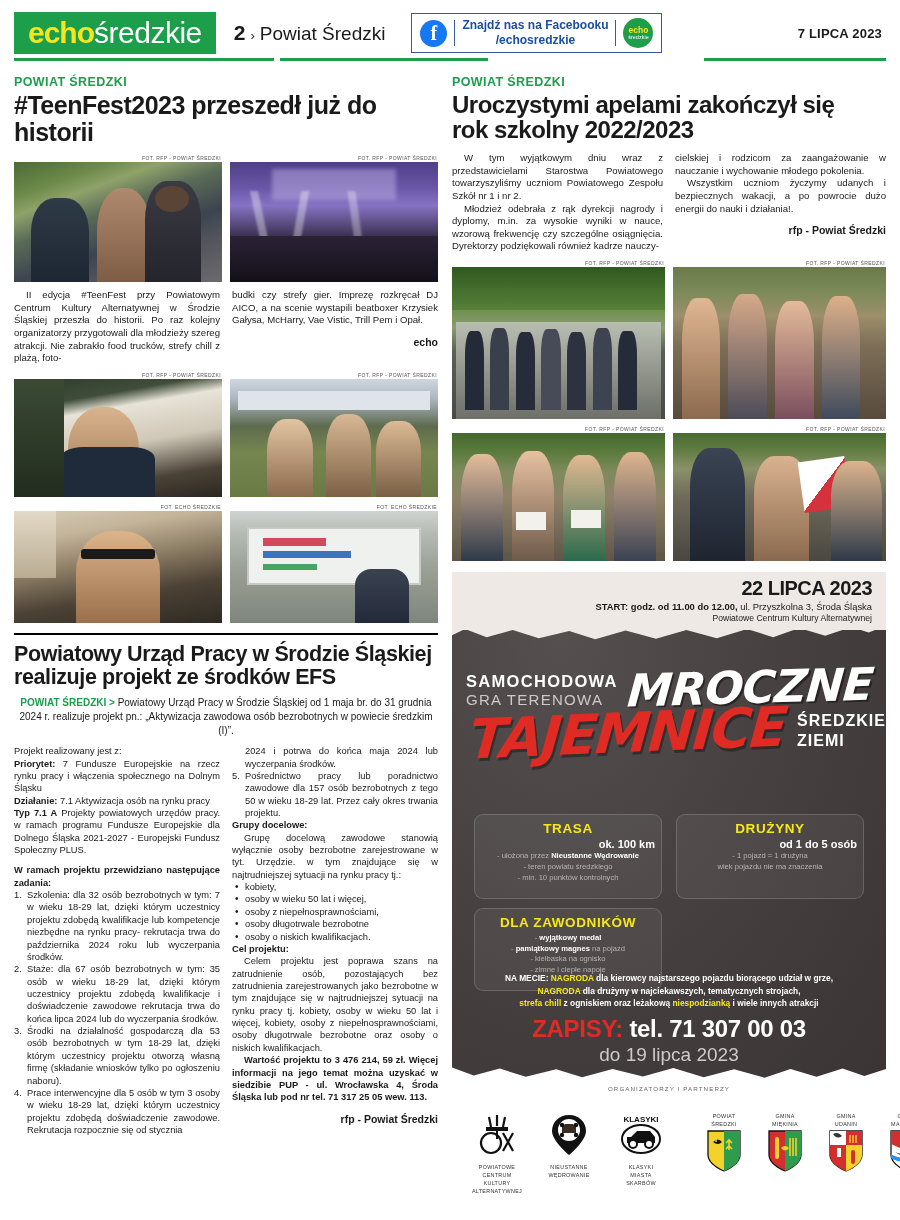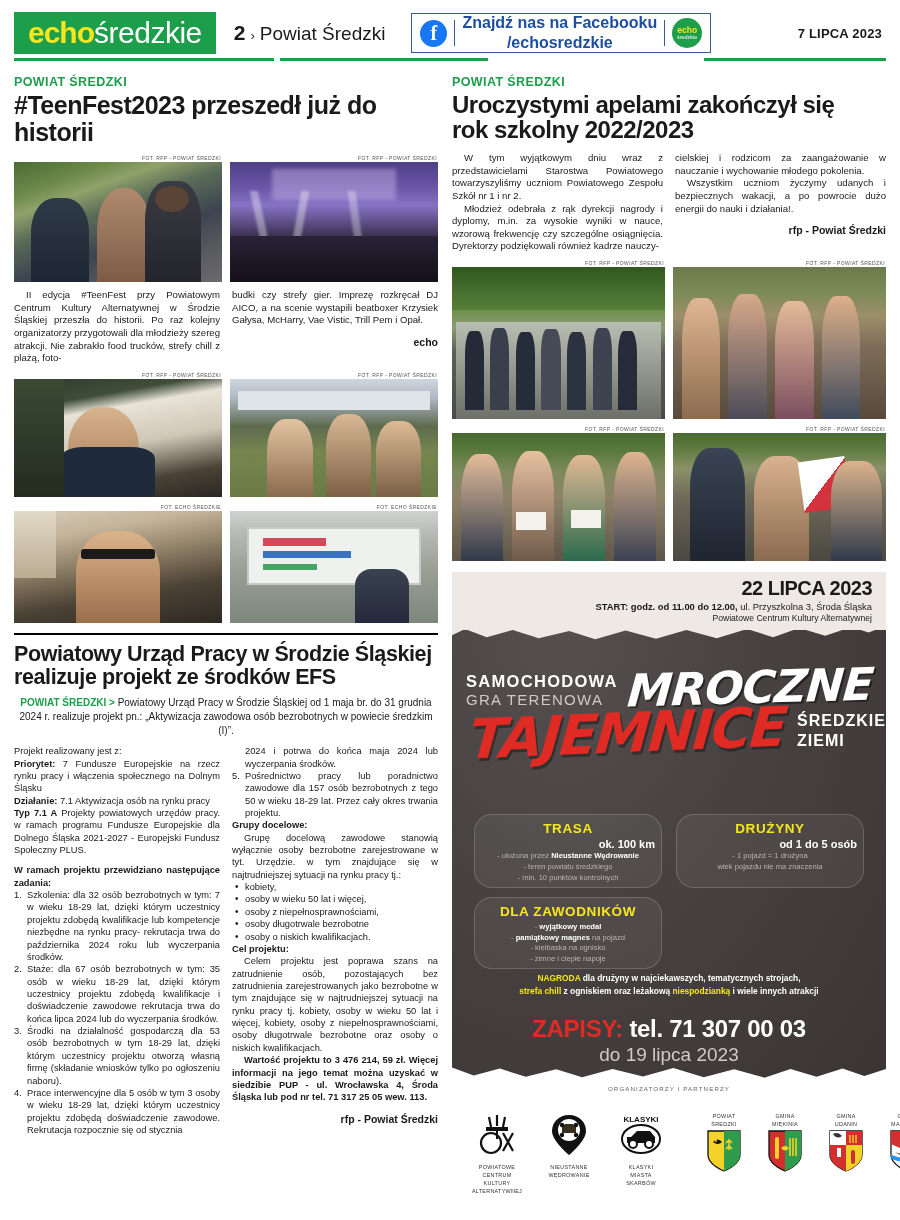--- a/index.html
+++ b/index.html
@@ -65,21 +65,21 @@
   }
   .fb-icon {
     width: 27px; height: 27px; border-radius: 50%;
     background: #1877f2; color: #fff;
     display: flex; align-items: center; justify-content: center;
     font-weight: 700; font-size: 20px; font-family: "Liberation Serif", serif;
     line-height: 1;
   }
   .fb-sep { width: 1px; height: 26px; background: #3b5998; }
   .fb-text {
-    color: #1c4fa0; font-weight: 700; font-size: 16px;
+    color: #1c4fa0; font-weight: 700; font-size: 12px;
     line-height: 1.25; text-align: center; white-space: nowrap;
   }
   .echo-badge {
     width: 30px; height: 30px; border-radius: 50%;
     background: #1c9e4b; color: #f5e61e;
     display: flex; flex-direction: column;
     align-items: center; justify-content: center;
     font-size: 8.5px; font-weight: 700; line-height: 1;
   }
   .echo-badge .b2 { color: #fff; font-size: 5.5px; font-weight: 400; }
@@ -256,22 +256,22 @@
     letter-spacing: 1px; line-height: 1.25; padding-bottom: 6px; }
 
   .info-grid {
     position: absolute; top: 242px; left: 22px; right: 22px;
     display: grid; grid-template-columns: 1fr 1fr;
     gap: 9px 14px;
   }
   .info-card {
     background: rgba(255,255,255,0.055);
     border: 1px solid rgba(255,255,255,0.17);
-    border-radius: 18px;
-    padding: 6px 6px 3px 6px;
+    border-radius: 9px;
+    padding: 6px 6px 14px 6px;
     text-align: center;
   }
   .ic-title {
     color: #f5e61e; font-size: 13.5px; font-weight: 700;
     letter-spacing: 0.6px; line-height: 1.12;
   }
   .ic-sub {
     color: #ffffff; font-size: 11px; font-weight: 700;
     line-height: 1.2; margin-top: 2px; text-align: right;
   }
@@ -632,20 +632,23 @@
           <div class="ic-title">DLA ZAWODNIKÓW</div>
           <div class="ic-li" style="margin-top:3px;">- <span class="bb">wyjątkowy medal</span></div>
           <div class="ic-li">- <span class="bb">pamiątkowy magnes</span> na pojazd</div>
           <div class="ic-li">- kiełbaska na ognisko</div>
           <div class="ic-li">- zimne i ciepłe napoje</div>
         </div>
       </div>
 
       <div class="footer-note">
         <div>
+          <span>NA MECIE: </span><span class="hl">NAGRODA</span><span> dla kierowcy najstarszego pojazdu biorącego udział w grze,</span>
+        </div>
+        <div>
           <span class="hl">NAGRODA</span><span> dla drużyny w najciekawszych, tematycznych strojach,</span>
         </div>
         <div>
           <span class="hl">strefa chill</span><span> z ogniskiem oraz leżakową </span><span class="hl">niespodzianką</span><span> i wiele innych atrakcji</span>
         </div>
       </div>
 
       <div class="zapisy">
         <div>
           <span class="z1">ZAPISY:</span><span class="z2"> tel. 71 307 00 03</span>

